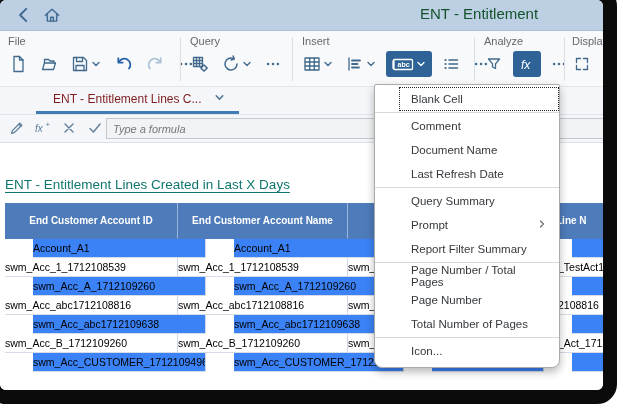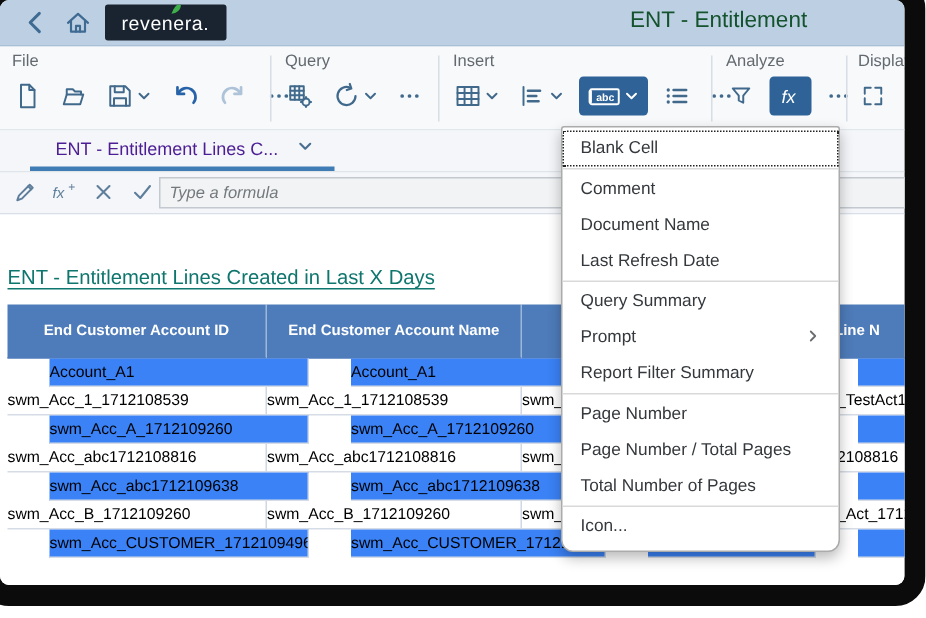--- a/index.html
+++ b/index.html
@@ -21,21 +21,21 @@
   .tbtns{display:flex;align-items:center;height:30px;margin-top:2px;padding-left:4px;gap:7px;}
   .tbtn{display:flex;align-items:center;gap:2px;color:#40698c;padding:3px;border-radius:3px;}
   .tbtn svg{display:block;}
   .tbtn.sel{background:#2f6397;color:#ffffff;padding:4px 6px;}
   .tbtn.accent{color:#2763a8;}
   .tbtn.disabled{color:#aec3d8;}
   .tsep{position:absolute;top:6px;width:1px;height:44px;background:#d8dee4;}
 
   
   .tabrow{position:absolute;top:87px;left:0;width:603px;height:27px;background:#f4f6f9;border-bottom:1px solid #e0e5ea;}
-  .tab{position:absolute;left:20px;top:0;height:27px;display:flex;align-items:center;gap:12px;padding:0 14px 0 17px;border-bottom:3px solid #3f7cb6;box-sizing:border-box;color:#4c1d95;font-size:12px;white-space:nowrap;}
+  .tab{position:absolute;left:36px;top:0;height:27px;display:flex;align-items:center;gap:12px;padding:0 14px 0 17px;border-bottom:3px solid #3f7cb6;box-sizing:border-box;color:#7f1d1d;font-size:12px;white-space:nowrap;}
   .tab .chev{color:#4a6e8f;}
 
   
   .formularow{position:absolute;top:115px;left:0;width:603px;height:27px;background:#f4f6f9;border-bottom:1px solid #d9e0e7;}
   .f-ic{position:absolute;top:4px;width:18px;height:18px;color:#5e7e9b;}
   .f-ic svg{width:18px;height:18px;}
   .formula-input{position:absolute;left:106px;top:3px;width:500px;height:19px;background:#f1f3f4;border:1px solid #c3c9cf;font-style:italic;font-size:11px;color:#5a5f64;padding:0 6px;font-family:"Liberation Sans",sans-serif;outline:none;}
   .formula-input::placeholder{color:#75797d;font-style:italic;}
 
   
@@ -48,47 +48,41 @@
   .tc.c1{width:170px;}
   .tc.c2{width:112px;}
   .tc.c3{width:240px;padding-left:98px;border-right:none;}
   .th{height:36px;background:#4e7cba;color:#ffffff;font-weight:bold;font-size:10px;justify-content:center;border-right:1px solid rgba(255,255,255,.45);border-bottom:1px solid #4e7cba;}
   .th.c3{justify-content:flex-start;padding-left:96px;}
   .trow.alt .tc{background:#3b82f6;margin-left:28px;}
   .trow.norm .tc{background:#ffffff;}
 
   
   .menu{position:absolute;left:374px;top:84px;width:186px;background:#ffffff;border:1px solid #ababab;border-radius:2px 2px 8px 8px;box-shadow:0 4px 9px rgba(0,0,0,.28);padding:2px 0 4px;z-index:20;box-sizing:border-box;}
-  .menu-item{height:24px;display:flex;align-items:center;justify-content:space-between;padding:0 12px;font-size:11.5px;color:#35393d;}
+  .menu-item{height:24px;display:flex;align-items:center;justify-content:space-between;padding:0 12px;font-size:11.5px;color:#35393d;margin-left:24px;}
   .menu-item.focused{outline:1px dotted #222222;outline-offset:-1px;}
   .menu-item .sub{color:#6a6d70;}
   .menu-sep{height:1px;background:#d9d9d9;margin:1px 0;}
 </style>
 </head>
 <body>
 
 <div class="window">
 
   <div class="topbar">
     <span class="tb-ic" style="left:14px">
       <svg viewBox="0 0 18 18" fill="none" stroke="currentColor" stroke-width="1.8" stroke-linecap="round" stroke-linejoin="round">
           <path d="M11 3.5 L5.5 9 L11 14.5"></path>
         </svg>
     </span>
     <span class="tb-ic" style="left:42px">
       <svg viewBox="0 0 18 18" fill="none" stroke="currentColor" stroke-width="1.3" stroke-linecap="round" stroke-linejoin="round">
           <path d="M3 9.2 L9 3.8 L15 9.2"></path>
           <path d="M4.8 8 V14.5 H13.2 V8"></path>
           <path d="M7.8 14.5 V11 H10.2 V14.5"></path>
-        </svg>
-    </span>
-    <span class="logo">
-      <span>revenera.</span>
-      <svg class="leaf" width="9" height="8" viewBox="0 0 10 10">
-          <path d="M1 9 Q5 -1 9 2 Q8 8 1 9" fill="#3eaf4a"></path>
         </svg>
     </span>
     <div class="win-title">ENT - Entitlement</div>
   </div>
 
   <div class="toolbar">
     <div class="tgroup" style="left:2px;width:176px">
       <div class="tglabel">File</div>
       <div class="tbtns">
           <span class="tbtn">
@@ -415,26 +409,26 @@
         <span>Prompt</span>
         <span class="sub"><svg width="10" height="10" viewBox="0 0 10 10">
             <polyline points="3.5,2 6.5,5 3.5,8" fill="none" stroke="currentColor" stroke-width="1.2" stroke-linecap="round" stroke-linejoin="round"></polyline>
           </svg></span>
       </div>
       <div class="menu-item">
         <span>Report Filter Summary</span>
       </div>
       <div class="menu-sep"></div>
       <div class="menu-item">
+        <span>Page Number / Total Pages</span>
+      </div>
+      <div class="menu-item">
         <span>Page Number</span>
       </div>
       <div class="menu-item">
-        <span>Page Number / Total Pages</span>
-      </div>
-      <div class="menu-item">
         <span>Total Number of Pages</span>
       </div>
       <div class="menu-sep"></div>
       <div class="menu-item">
         <span>Icon...</span>
       </div>
     </div>
 
 </div>
 

